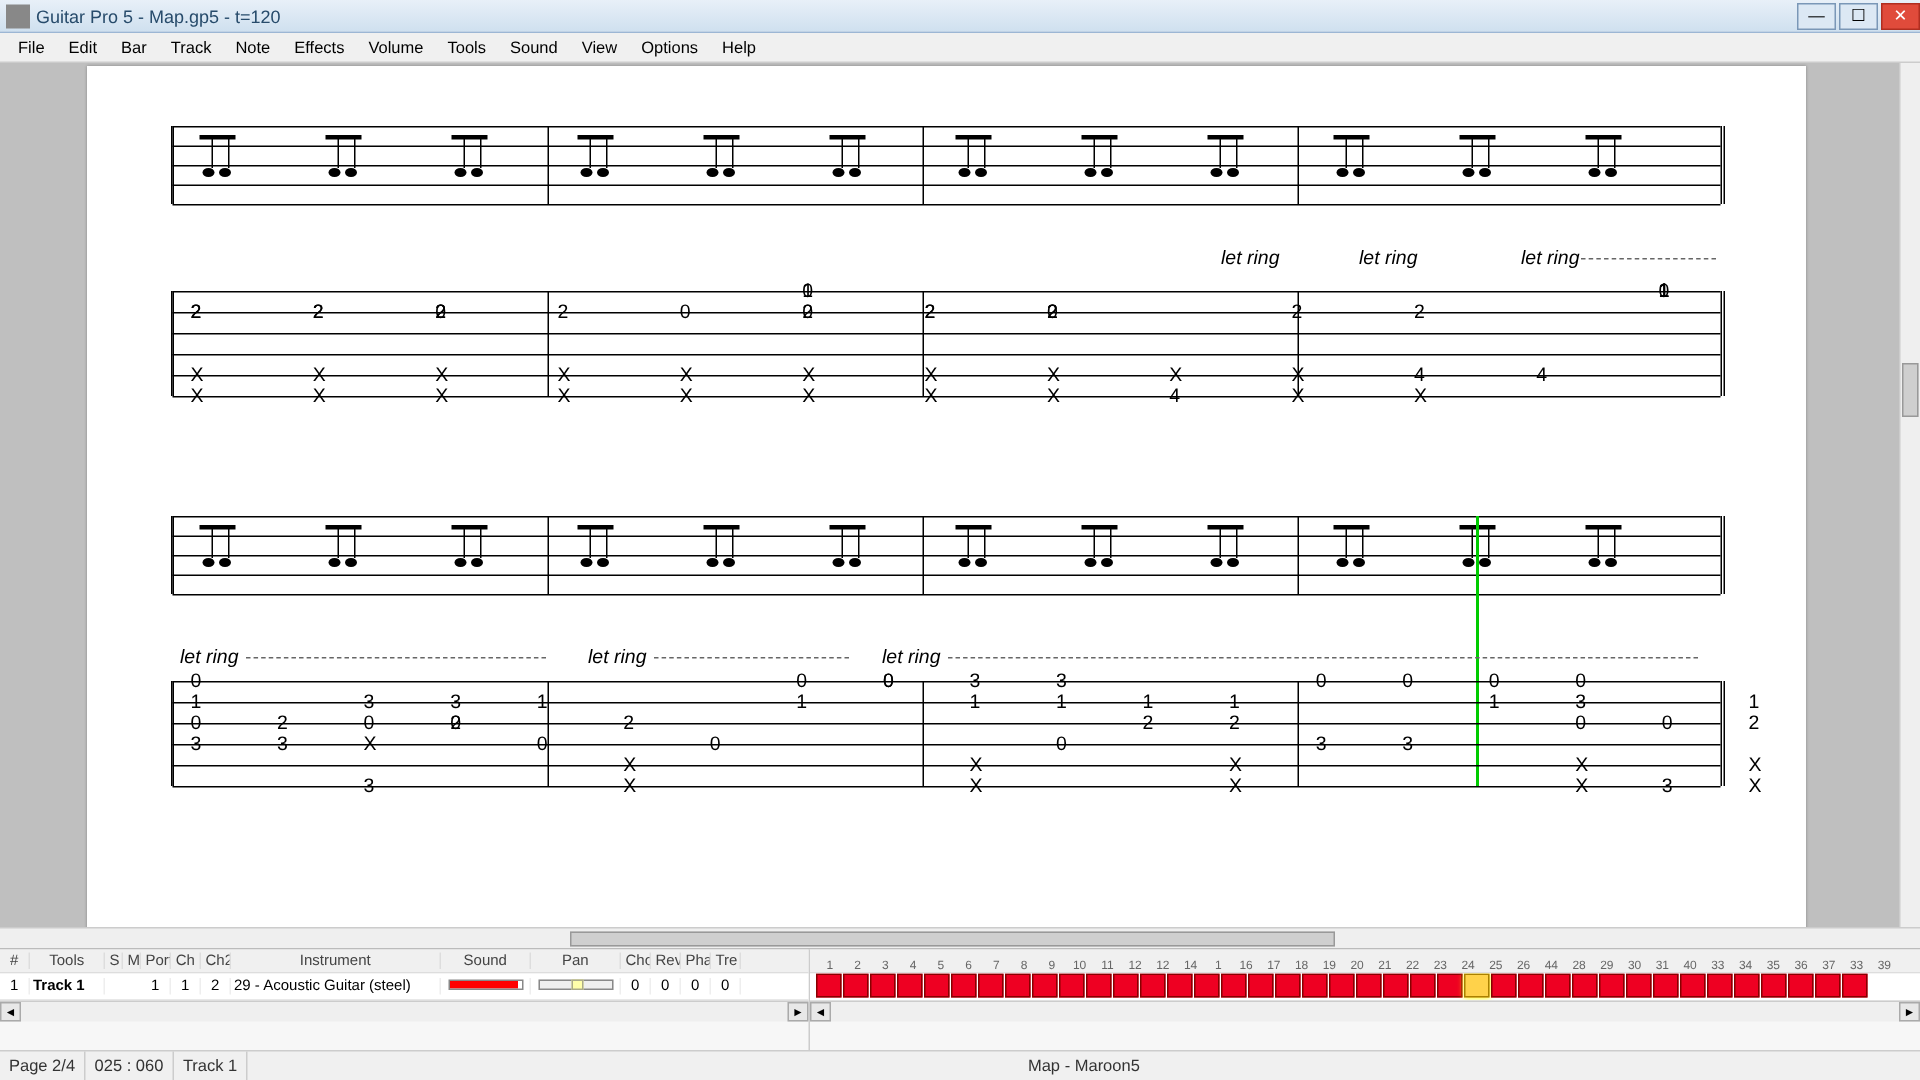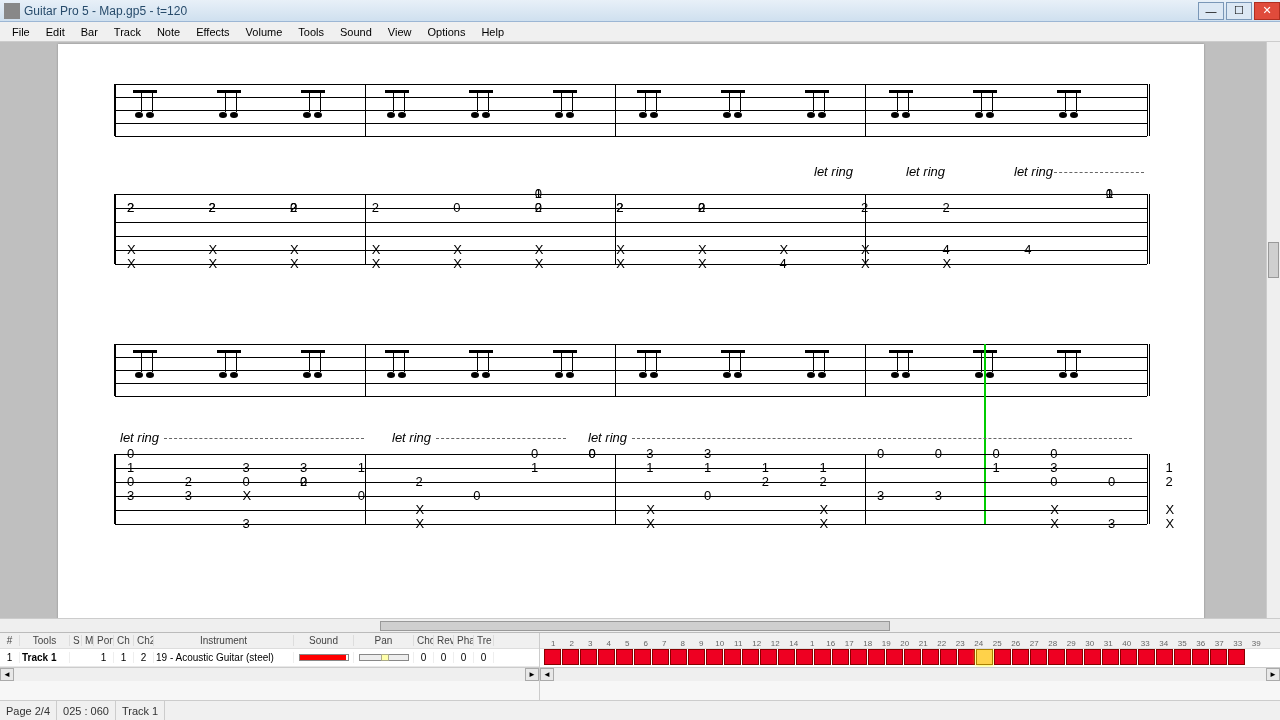--- a/index.html
+++ b/index.html
@@ -421,21 +421,21 @@
         <div class="th w20">Tre</div>
       </div>
     <div class="trow">
       <div class="td w20">1</div>
       <div class="td w50" style="text-align:left;font-weight:bold">Track 1</div>
       <div class="td" style="width:12px"></div>
       <div class="td" style="width:12px"></div>
       <div class="td w20">1</div>
       <div class="td w20">1</div>
       <div class="td w20">2</div>
-      <div class="td" style="width:140px;text-align:left">19 - Acoustic Guitar (steel)</div>
+      <div class="td" style="width:140px;text-align:left">29 - Acoustic Guitar (steel)</div>
       <div class="td w60"><span class="vol-bar"></span></div>
       <div class="td w60"><span class="pan-bar"></span></div>
       <div class="td w20">0</div>
       <div class="td w20">0</div>
       <div class="td w20">0</div>
       <div class="td w20">0</div>
     </div>
     <div class="tp-scroll">
       <div class="tp-arrow">◄</div>
       <div style="flex:1"></div>
@@ -463,21 +463,21 @@
         <span>17</span>
         <span>18</span>
         <span>19</span>
         <span>20</span>
         <span>21</span>
         <span>22</span>
         <span>23</span>
         <span>24</span>
         <span>25</span>
         <span>26</span>
-        <span>27</span>
+        <span>44</span>
         <span>28</span>
         <span>29</span>
         <span>30</span>
         <span>31</span>
         <span>40</span>
         <span>33</span>
         <span>34</span>
         <span>35</span>
         <span>36</span>
         <span>37</span>
@@ -530,13 +530,14 @@
       <div style="flex:1"></div>
       <div class="tp-arrow">►</div>
     </div>
   </div>
 </div>
 
 <div class="status-bar">
   <div class="status-cell">Page 2/4</div>
   <div class="status-cell">025 : 060</div>
   <div class="status-cell">Track 1</div>
+  <div class="status-cell" style="flex:1;justify-content:center;border-right:none">Map - Maroon5</div>
 </div>
 
 </body></html>

